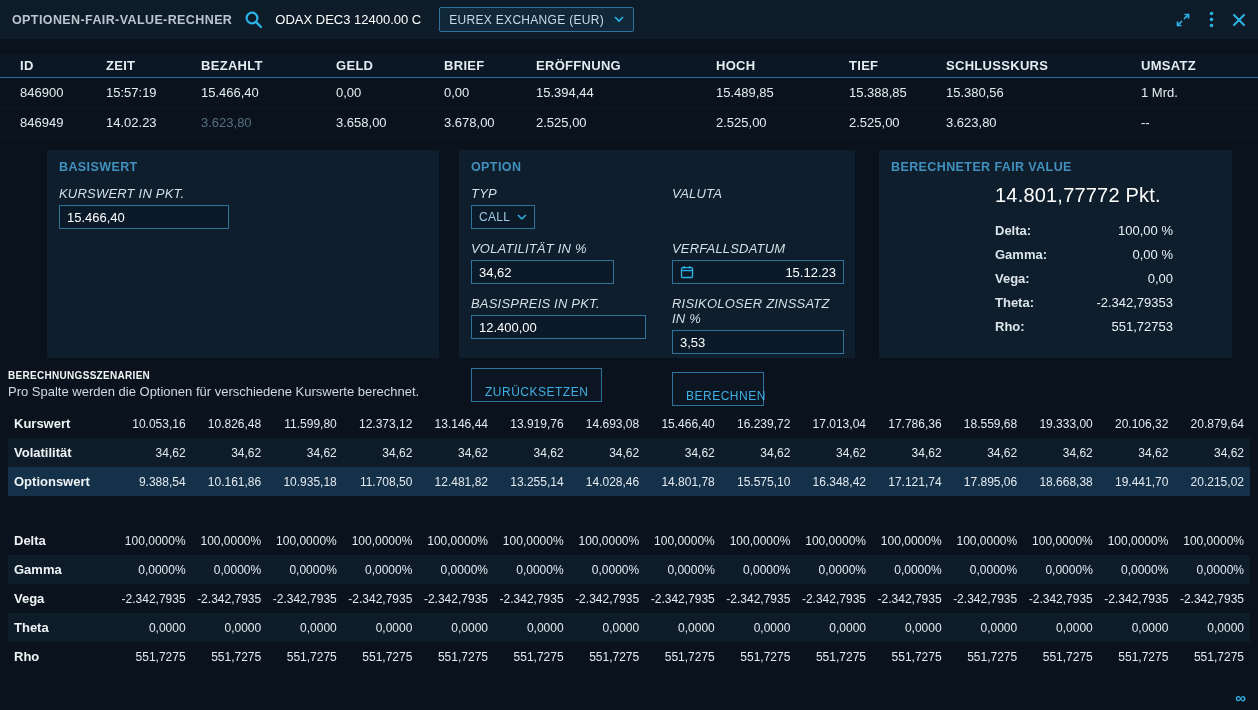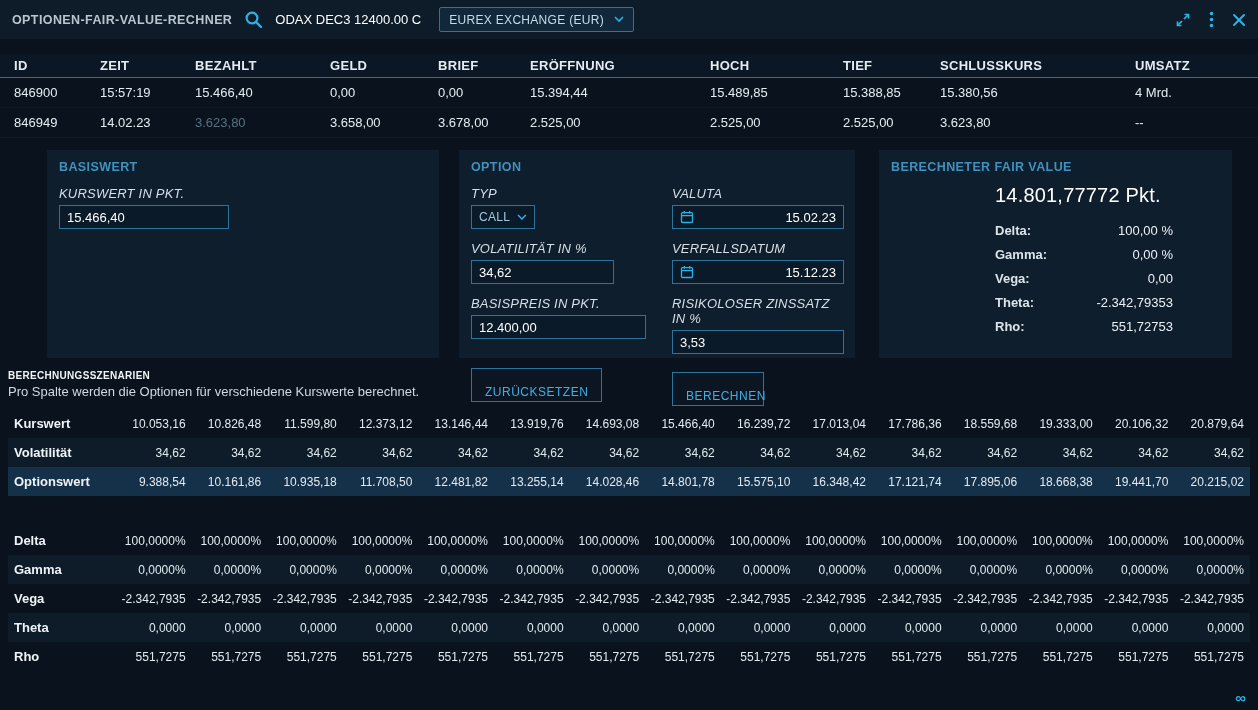--- a/index.html
+++ b/index.html
@@ -35,21 +35,21 @@
   }
   .spacer { flex: 1; }
   .win-icons { display: flex; align-items: center; gap: 18px; }
   .win-icon { display: flex; align-items: center; cursor: pointer; }
 
   
   .quote-table { margin-top: 14px; }
   .q-head-row, .q-row {
     display: grid;
     grid-template-columns: 86px 95px 135px 108px 92px 180px 133px 97px 195px 1fr;
-    padding: 0 8px 0 14px; align-items: center;
+    padding: 0 8px 0 20px; align-items: center;
   }
   .q-head-row {
     background: #0b1724; border-bottom: 1px solid #2c6d99; height: 24px;
   }
   .q-head { font-size: 12px; font-weight: 700; color: #4f9dc9; letter-spacing: .3px; }
   .q-row { height: 30px; border-bottom: 1px solid #0d1a26; }
   .q-cell { font-size: 13px; color: #e4ecf2; white-space: nowrap; }
   .q-cell.muted { color: #56707f; }
 
   
@@ -183,21 +183,21 @@
         <div class="q-row">
           <div class="q-cell">846900</div>
           <div class="q-cell">15:57:19</div>
           <div class="q-cell">15.466,40</div>
           <div class="q-cell">0,00</div>
           <div class="q-cell">0,00</div>
           <div class="q-cell">15.394,44</div>
           <div class="q-cell">15.489,85</div>
           <div class="q-cell">15.388,85</div>
           <div class="q-cell">15.380,56</div>
-          <div class="q-cell">4 Mrd.</div>
+          <div class="q-cell">1 Mrd.</div>
         </div>
         <div class="q-row">
           <div class="q-cell">846949</div>
           <div class="q-cell">14.02.23</div>
           <div class="q-cell muted">3.623,80</div>
           <div class="q-cell">3.658,00</div>
           <div class="q-cell">3.678,00</div>
           <div class="q-cell">2.525,00</div>
           <div class="q-cell">2.525,00</div>
           <div class="q-cell">2.525,00</div>
@@ -222,31 +222,20 @@
           <label class="field-label">TYP</label>
           <div class="select-box">
             <span>CALL</span>
             <svg class="icon" width="10" height="7" viewBox="0 0 10 7">
               <path d="M1 1l4 4 4-4" fill="none" stroke="#2bb3e6" stroke-width="1.6"></path>
             </svg>
           </div>
         </div>
         <div>
           <label class="field-label">VALUTA</label>
-          <div class="date-field">
-            <span class="cal">
-              <svg class="icon" width="14" height="14" viewBox="0 0 14 14" fill="none" stroke="#2bb3e6" stroke-width="1.3">
-                <rect x="1.5" y="2.7" width="11" height="9.8" rx="1"></rect>
-                <line x1="1.5" y1="5.6" x2="12.5" y2="5.6"></line>
-                <line x1="4.3" y1="1" x2="4.3" y2="3.5"></line>
-                  <line x1="9.7" y1="1" x2="9.7" y2="3.5"></line>
-              </svg>
-            </span>
-            <span class="date-val">15.02.23</span>
-          </div>
         </div>
 
         <div>
           <label class="field-label">VOLATILITÄT IN %</label>
           <input class="txt-input w-vola" value="34,62" style="">
         </div>
         <div>
           <label class="field-label">VERFALLSDATUM</label>
           <div class="date-field">
             <span class="cal">

